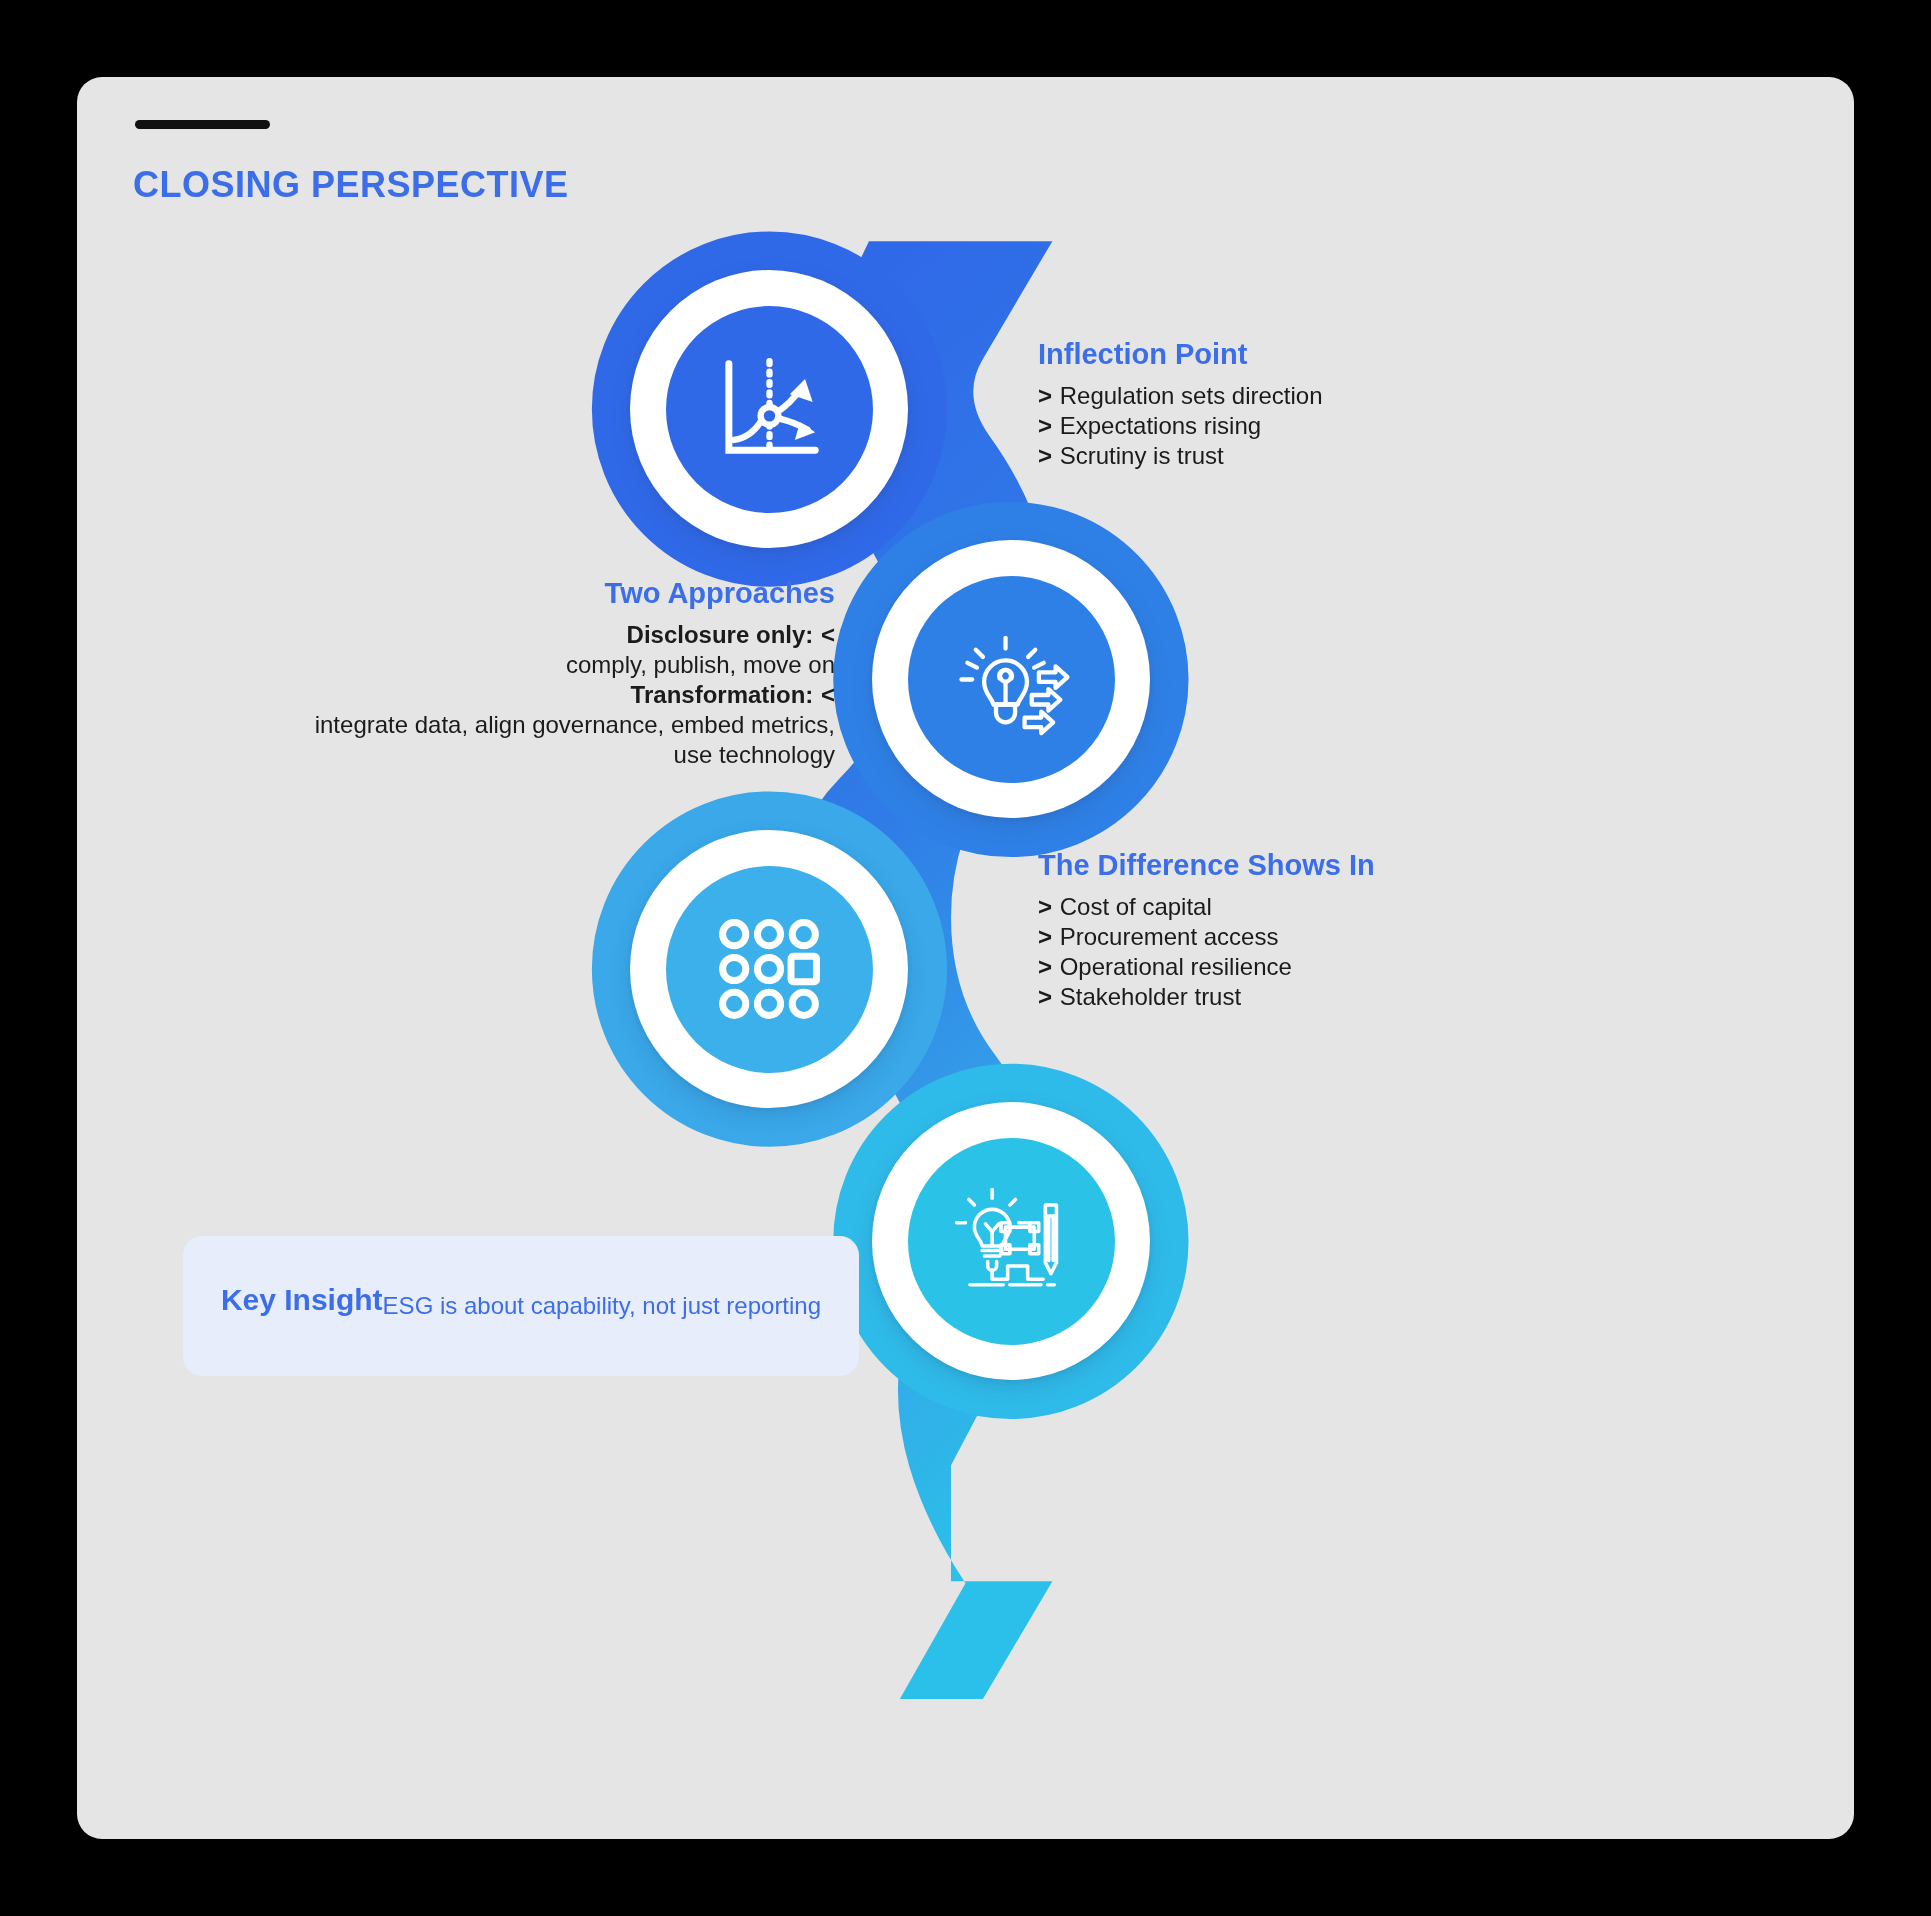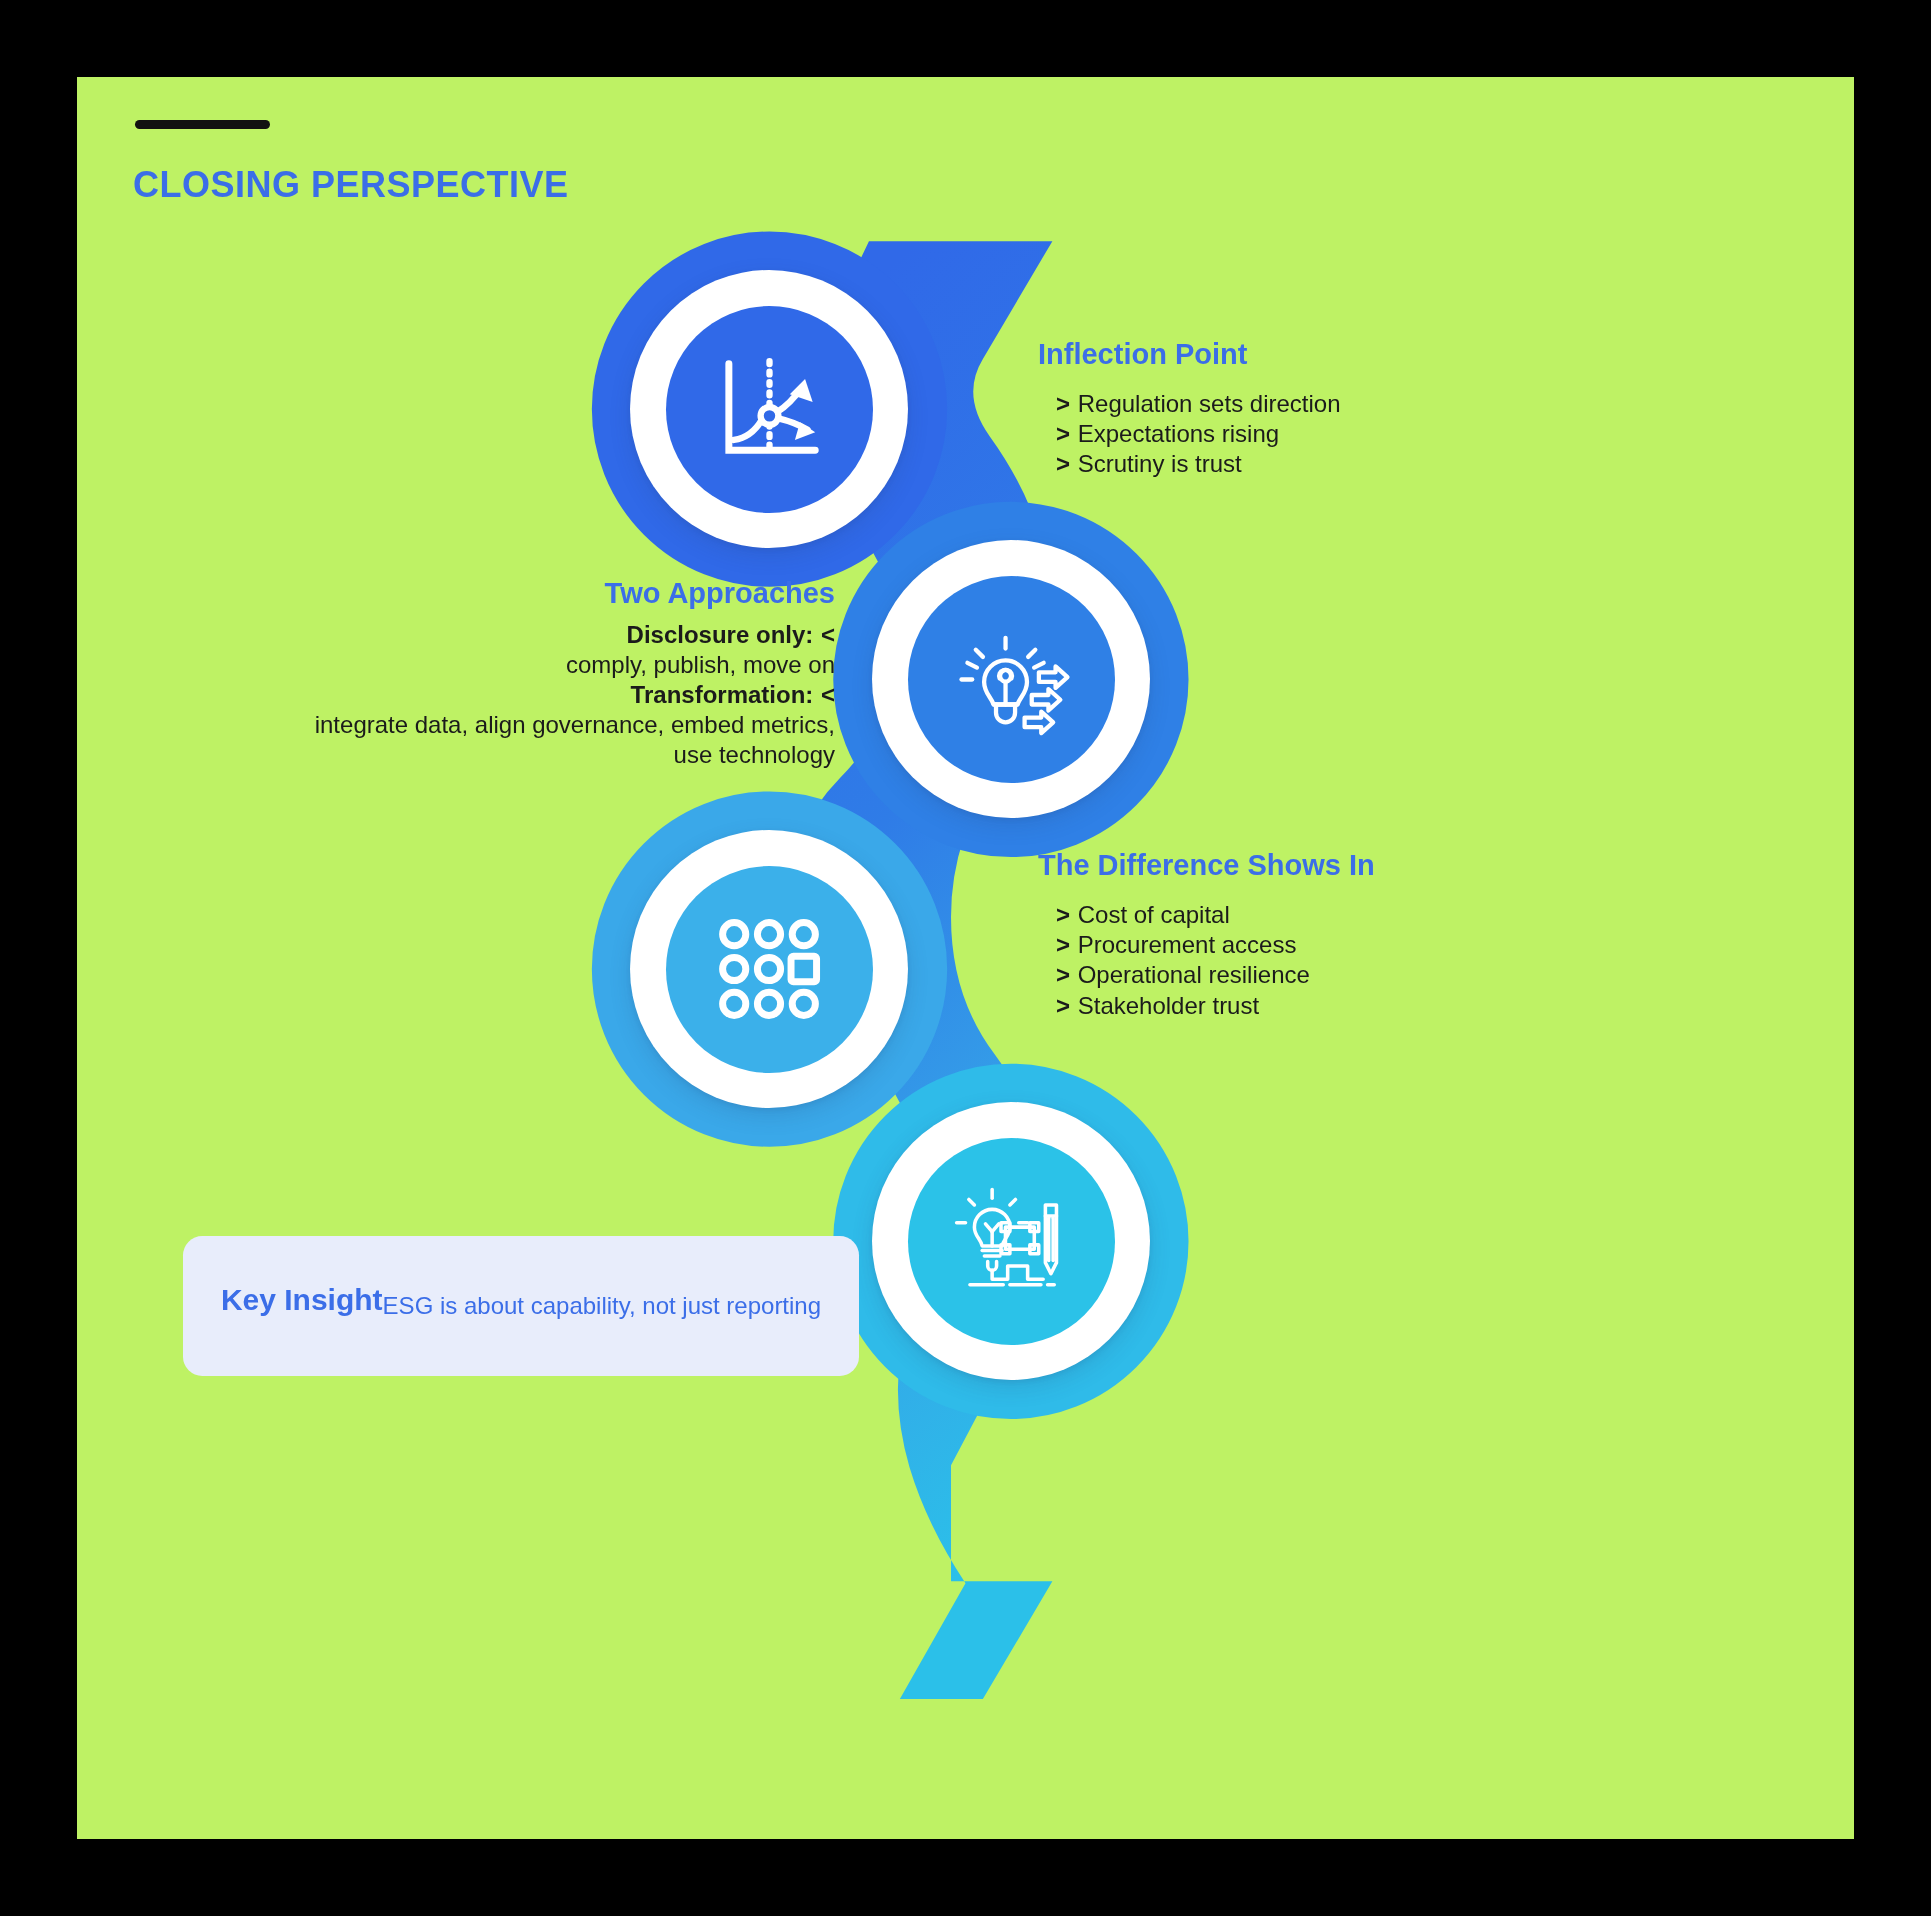--- a/index.html
+++ b/index.html
@@ -13,21 +13,22 @@
     font-family: "Liberation Sans", sans-serif;
     overflow: hidden;
   }
 
   #slide {
     position: absolute;
     left: 77px;
     top: 77px;
     width: 1777px;
     height: 1762px;
-    background: #bef264;
+    background: #e5e5e5;
+    border-radius: 25px;
   }
 
   
   #header-rule {
     position: absolute;
     left: 58px;
     top: 43px;
     width: 135px;
     height: 8.7px;
     background: #111111;
@@ -90,21 +91,21 @@
 
   
   .block { position: absolute; }
   .block-title {
     font-size: 29px;
     font-weight: bold;
     color: #3b6ee8;
     margin: 0 0 9.7px 0;
     white-space: nowrap;
   }
-  .bullets { margin: 18px; padding: 0; list-style: none; }
+  .bullets { margin: 0; padding: 0; list-style: none; }
   .bullets li {
     font-size: 24px;
     line-height: 1.26;
     color: #1b1b1b;
     white-space: nowrap;
   }
   .chev {
     display: inline-block;
     font-weight: bold;
     color: #1b1b1b;

